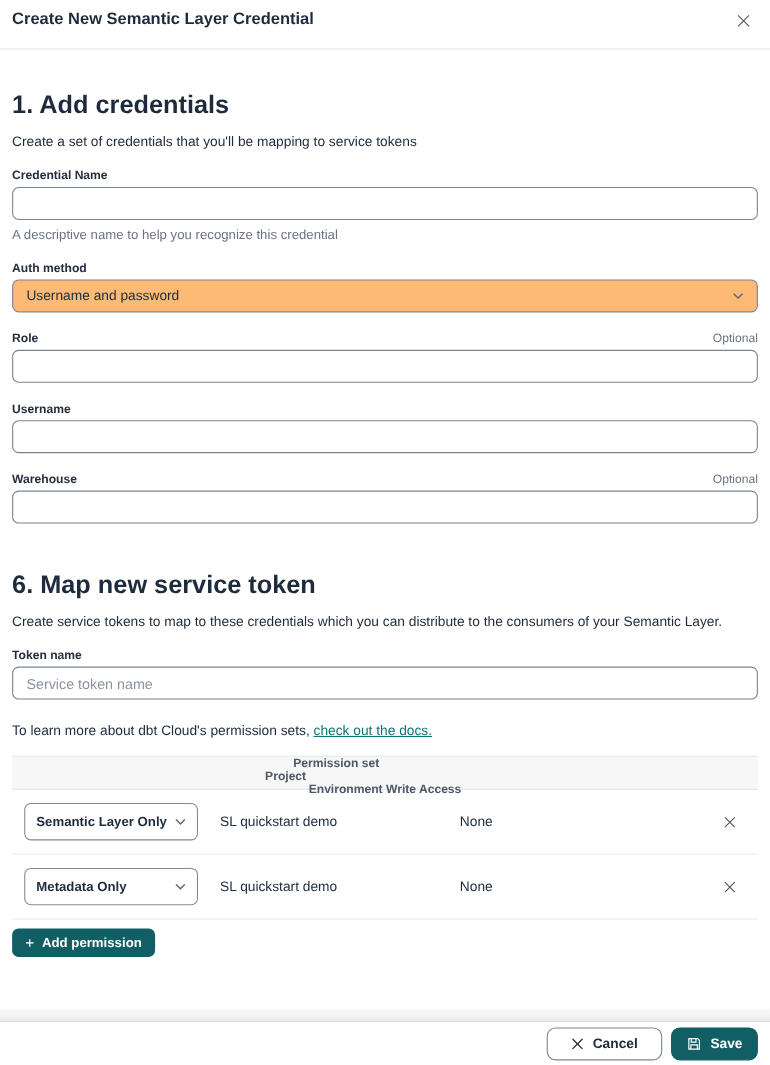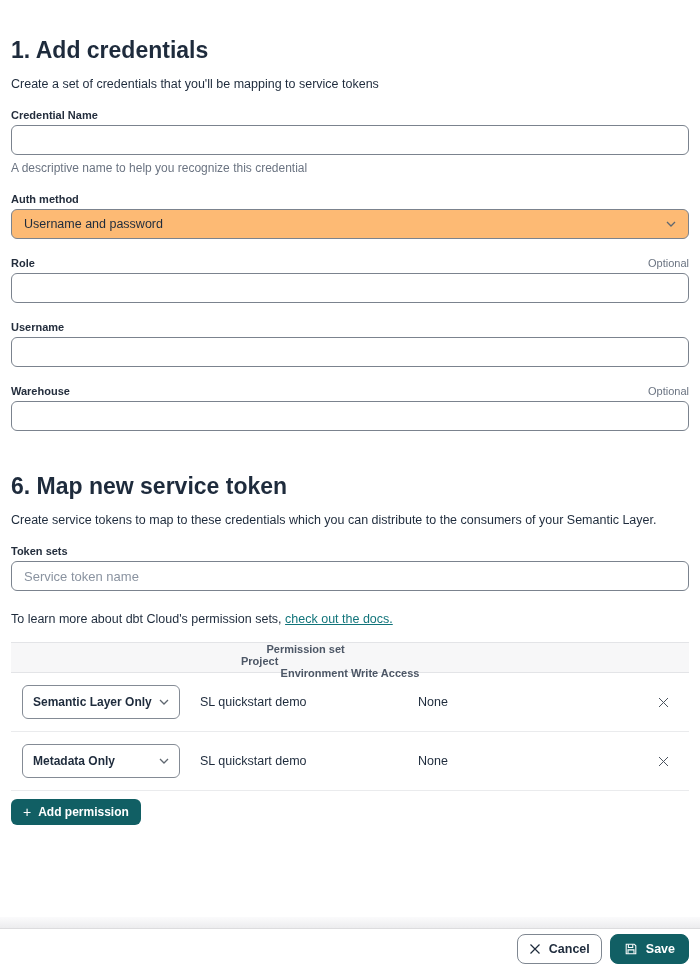--- a/index.html
+++ b/index.html
@@ -62,29 +62,39 @@
   .add-permission-btn{display:inline-flex;align-items:center;gap:7px;margin-top:8px;height:26px;
     padding:0 12px;background:var(--teal);color:#fff;border:none;border-radius:6px;
     font-size:12px;font-weight:700;font-family:"Liberation Sans",sans-serif;cursor:pointer;}
   .plus-glyph{font-size:14px;font-weight:400;line-height:1;}
 
   
   .scroll-strip{flex:0 0 12px;background:linear-gradient(#fbfbfc,#ececee);border-bottom:1px solid #dcdcde;}
   .modal-footer{flex:0 0 39px;display:flex;align-items:center;justify-content:flex-end;gap:8px;padding:0 11px;background:#fff;}
   .btn{display:inline-flex;align-items:center;gap:8px;height:30px;border-radius:8px;
     font-size:12.5px;font-weight:600;font-family:"Liberation Sans",sans-serif;cursor:pointer;}
-  .btn-cancel{background:#fff;border:1px solid #7f8791;color:var(--navy);padding:0 11px;}
+  .btn-cancel{background:#fff;border:1px solid #7f8791;color:var(--navy);padding:0 21px;}
   .btn-save{background:var(--teal);border:1px solid var(--teal);color:#fff;padding:0 13px;}
   svg{display:block;}
 </style>
 </head>
 <body>
 
 <div class="modal">
 
+  <div class="modal-header">
+    <div class="modal-title">Create New Semantic Layer Credential</div>
+    <button class="icon-btn">
+      <span>
+        <svg width="16" height="16" viewBox="0 0 16 16">
+            <path d="M3 3l10 10M13 3L3 13" stroke="#565e6b" stroke-width="1.1" fill="none"></path>
+          </svg>
+      </span>
+    </button>
+  </div>
 
   <div class="modal-body">
 
     <div class="section-heading s1-heading">1. Add credentials</div>
     <div class="section-subtitle">Create a set of credentials that you'll be mapping to service tokens</div>
 
     <div class="field first">
       <div class="label-row">
         <label class="field-label">Credential Name</label>
       </div>
@@ -128,21 +138,21 @@
         <span class="optional">Optional</span>
       </div>
       <input class="text-input" type="text" value="" style="">
     </div>
 
     <div class="section-heading s2-heading">6. Map new service token</div>
     <div class="section-subtitle">Create service tokens to map to these credentials which you can distribute to the consumers of your Semantic Layer.</div>
 
     <div class="field first">
       <div class="label-row">
-        <label class="field-label">Token sets</label>
+        <label class="field-label">Token name</label>
       </div>
       <input class="text-input" type="text" placeholder="Service token name" style="">
     </div>
 
     <div class="docs-line"><span>To learn more about dbt Cloud's permission sets, </span><a class="docs-link">check out the docs.</a></div>
 
     <div class="perm-table">
       <div class="perm-header">
         <div class="cell c1">Permission set</div>
         <div class="cell c2">Project</div>

